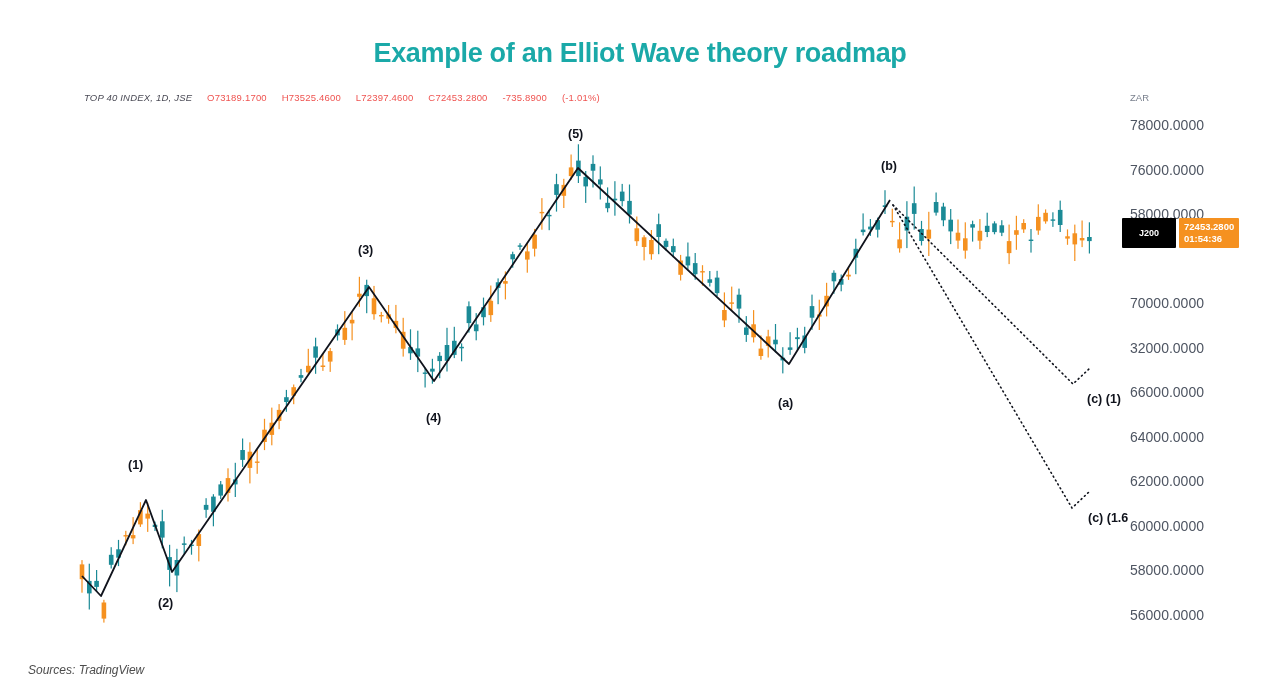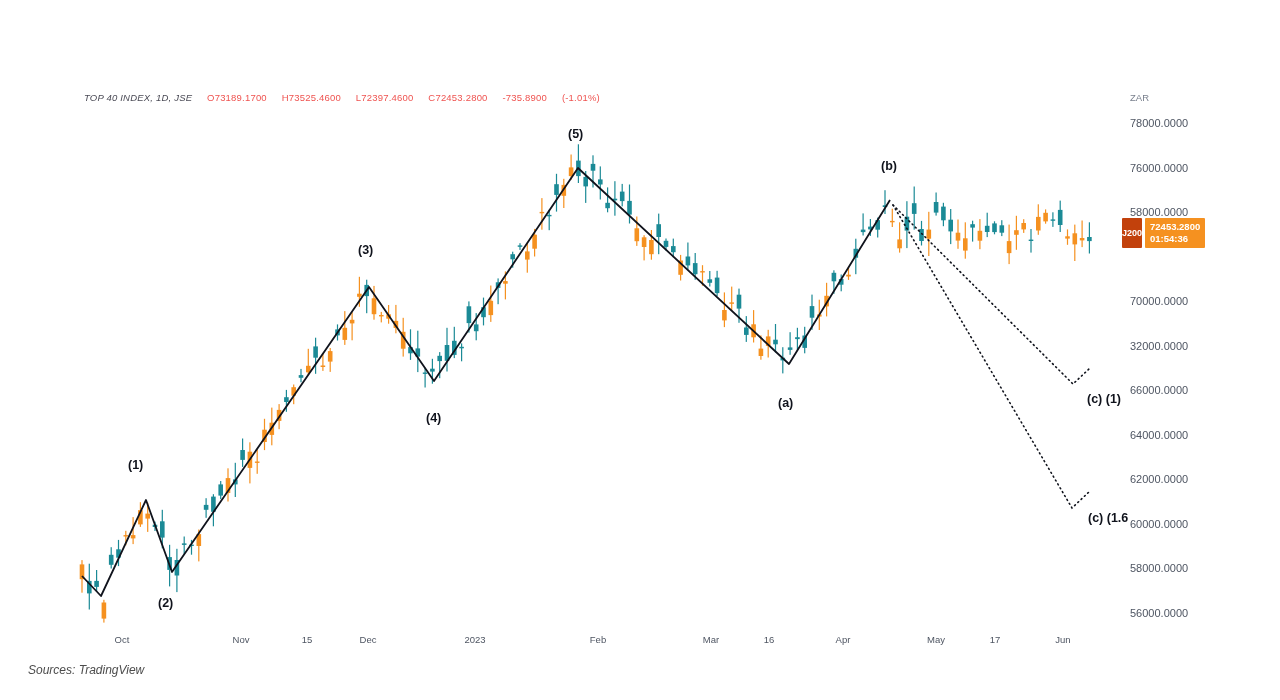--- a/index.html
+++ b/index.html
@@ -44,34 +44,34 @@
   }
   #ticker-legend .sym{color:#4a4a55;font-style:italic;}
   #ticker-legend .ohlc{color:#ef5350;margin-left:12px;}
 
   
   #price-axis{
     position:absolute;left:1048px;top:0;width:90px;height:552px;
   }
   .price-tick{
     position:absolute;left:4px;
-    font-size:11px;color:#4e5562;white-space:nowrap;
+    font-size:14px;color:#4e5562;white-space:nowrap;
   }
   #price-axis-currency{
     position:absolute;left:4px;top:4px;
     font-size:9.5px;color:#787f8c;
   }
   #price-tag{
     position:absolute;left:-4px;top:130px;
     display:flex;align-items:stretch;gap:3px;
   }
   #price-tag .sym-chip{
-    background:#c2410c;color:#ffffff;
+    background:#000000;color:#ffffff;
     font-size:9px;font-weight:bold;
-    padding:3px 0;display:flex;align-items:center;
+    padding:3px 17px;display:flex;align-items:center;
     border-radius:1px;
   }
   #price-tag .value-chip{
     background:#f59120;color:#ffffff;
     font-size:9.5px;font-weight:bold;line-height:12px;
     padding:3px 5px;border-radius:1px;
   }
 
   
   #time-axis{
@@ -88,20 +88,21 @@
     position:absolute;
     font-size:12.5px;font-weight:bold;color:#10131c;
     white-space:nowrap;
   }
 </style>
 </head>
 <body>
 
 <div id="slide">
 
+  <div id="slide-title">Example of an Elliot Wave theory roadmap</div>
 
   <div id="chart-widget">
 
     <div id="ticker-legend">
       <span class="sym">TOP 40 INDEX, 1D, JSE</span>
       <span class="ohlc"><span>O</span><span>73189.1700</span></span>
       <span class="ohlc"><span>H</span><span>73525.4600</span></span>
       <span class="ohlc"><span>L</span><span>72397.4600</span></span>
       <span class="ohlc"><span>C</span><span>72453.2800</span></span>
       <span class="ohlc">-735.8900</span>
@@ -427,31 +428,17 @@
         </div>
       <div id="price-tag">
         <div class="sym-chip">J200</div>
         <div class="value-chip">
           <div>72453.2800</div>
           <div>01:54:36</div>
         </div>
       </div>
     </div>
 
-    <div id="time-axis">
-        <div class="time-tick" style="left: 44px;">Oct</div>
-        <div class="time-tick" style="left: 163px;">Nov</div>
-        <div class="time-tick" style="left: 229px;">15</div>
-        <div class="time-tick" style="left: 290px;">Dec</div>
-        <div class="time-tick" style="left: 397px;">2023</div>
-        <div class="time-tick" style="left: 520px;">Feb</div>
-        <div class="time-tick" style="left: 633px;">Mar</div>
-        <div class="time-tick" style="left: 691px;">16</div>
-        <div class="time-tick" style="left: 765px;">Apr</div>
-        <div class="time-tick" style="left: 858px;">May</div>
-        <div class="time-tick" style="left: 917px;">17</div>
-        <div class="time-tick" style="left: 985px;">Jun</div>
-      </div>
 
   </div>
 
   <div id="source-caption">Sources: TradingView</div>
 </div>
 
 </body></html>

